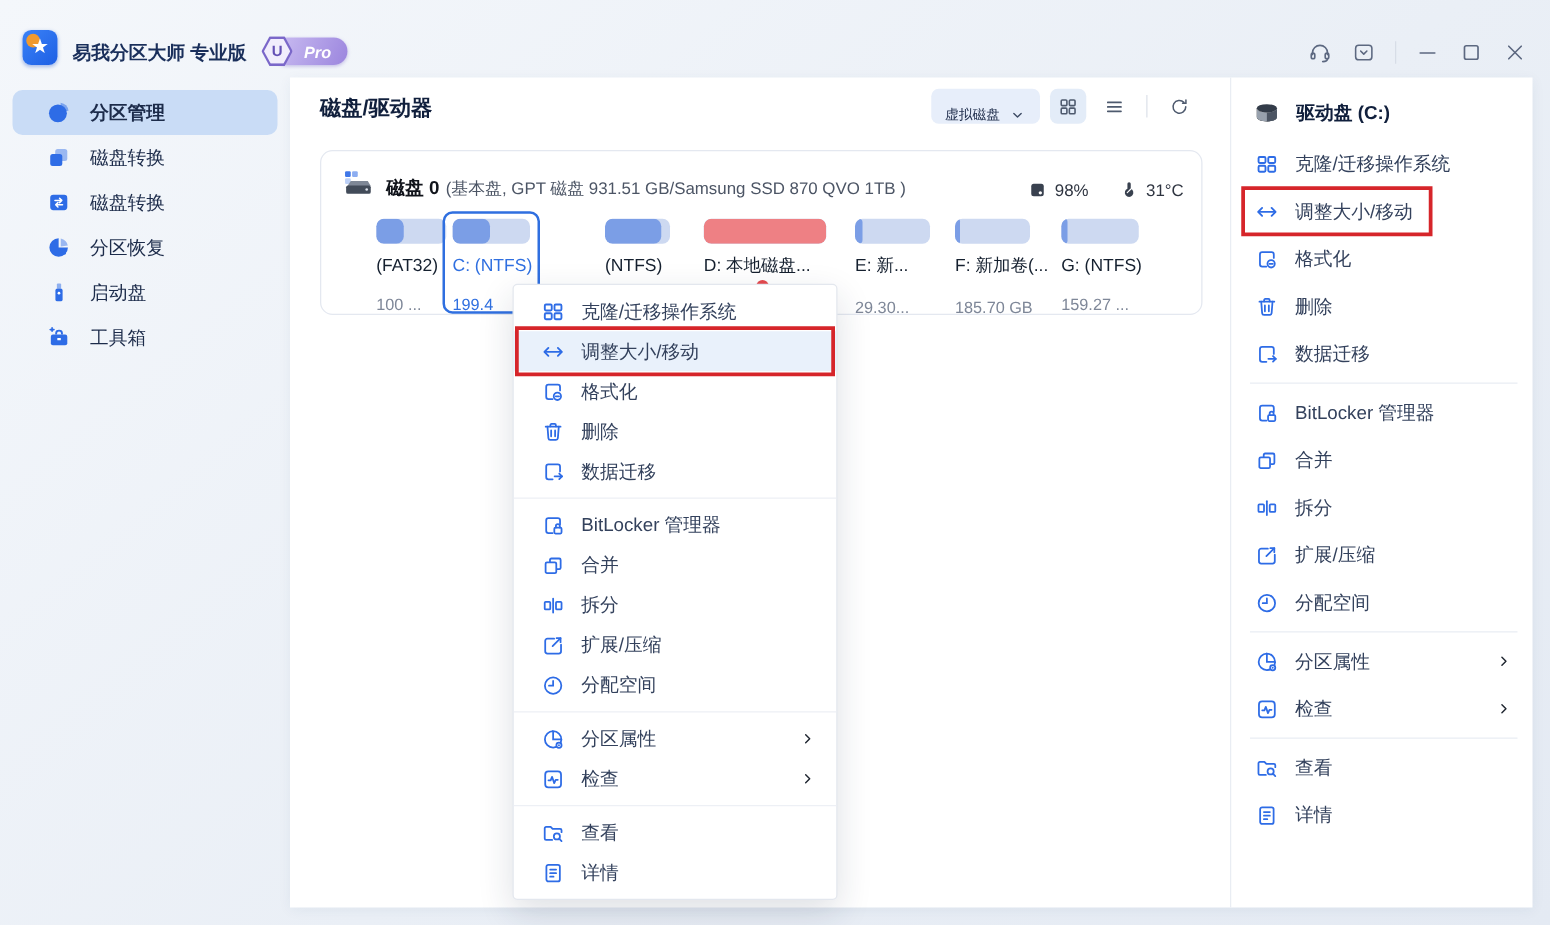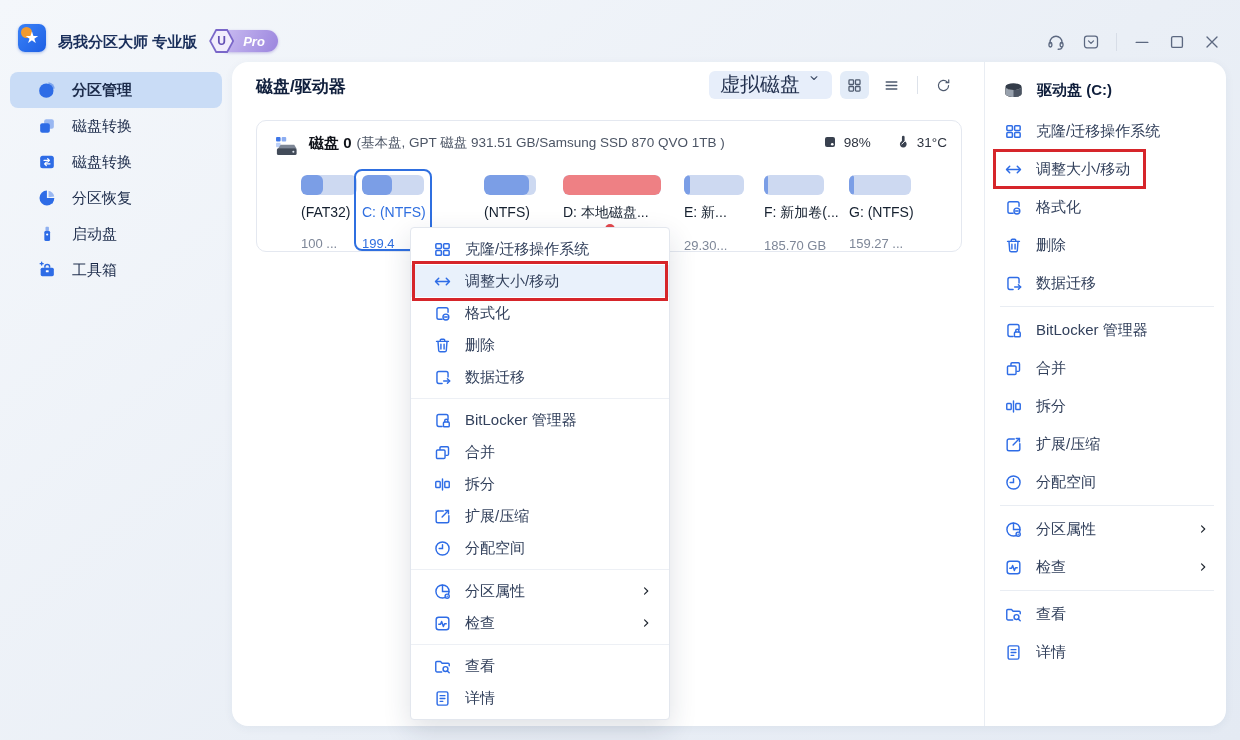--- a/index.html
+++ b/index.html
@@ -39,35 +39,35 @@
 
   
   .sidebar { position:absolute; left:10px; top:72px; width:212px; }
   .side-item { display:flex; align-items:center; gap:15px; height:36px; 
     padding-left:27px; border-radius:8px; font-size:15px; color:#1c2b4a; }
   .side-item .ic { width:20px; height:20px; color:#2e6ce6; flex:none; }
   .side-item.active { background:#c9dcf6; font-weight:bold; }
 
   
   .main { position:absolute; left:232px; top:62px; width:994px; height:664px;
-    background:#fff; border-radius:16px; box-shadow:0 2px 10px rgba(40,60,100,.06); }
+    background:#fff; border-radius:0; box-shadow:0 2px 10px rgba(40,60,100,.06); }
   .m-title { position:absolute; left:24px; top:13px; font-size:17px; font-weight:bold; color:#101f3c; }
   .toolbar { position:absolute; top:9px; right:268px; display:flex; align-items:center; gap:8px; }
-  .dd-btn { height:28px; background:#e7eefa; border-radius:6px; display:flex; align-items:flex-start; gap:7px;
-    padding:0 11px; font-size:20px; color:#22304e; }
+  .dd-btn { height:28px; background:#e7eefa; border-radius:6px; display:flex; align-items:flex-end; gap:7px;
+    padding:0 11px; font-size:11px; color:#22304e; }
   .dd-btn .ic { width:14px; height:14px; color:#3c4a63; }
   .icon-btn { width:29px; height:28px; border-radius:6px; display:flex; align-items:center; justify-content:center; color:#4e5a6e; }
   .icon-btn.grid-active { background:#e3ecf8; }
   .icon-btn .ic { width:17px; height:17px; }
   .tb-sep { width:1px; height:18px; background:#dde2ea; margin:0 3px; }
 
   
   .card { position:absolute; left:24px; top:58px; width:706px; height:132px;
     border:1px solid #e4e8f0; border-radius:10px; background:#fff; }
-  .card-head { position:absolute; left:16px; right:14px; top:13px; height:26px; display:flex; align-items:flex-start; }
+  .card-head { position:absolute; left:16px; right:14px; top:13px; height:26px; display:flex; align-items:flex-end; }
   .card-head .drive-ic { width:26px; height:26px; }
   .disk-name { margin-left:10px; font-size:15px; font-weight:bold; color:#10131a; }
   .disk-desc { margin-left:5px; font-size:13.5px; color:#4c5565; }
   .stats { margin-left:auto; display:flex; gap:24px; }
   .stat { display:flex; align-items:center; gap:6px; font-size:13.5px; color:#2e3440; }
   .stat .ic { width:16px; height:16px; }
 
   .part { position:absolute; top:54px; }
   .part .bar { height:20px; border-radius:6px; background:#cdd9f1; overflow:hidden; position:relative; }
   .part .fill { position:absolute; left:0; top:0; bottom:0; border-radius:6px; background:#7b9ee6; }

